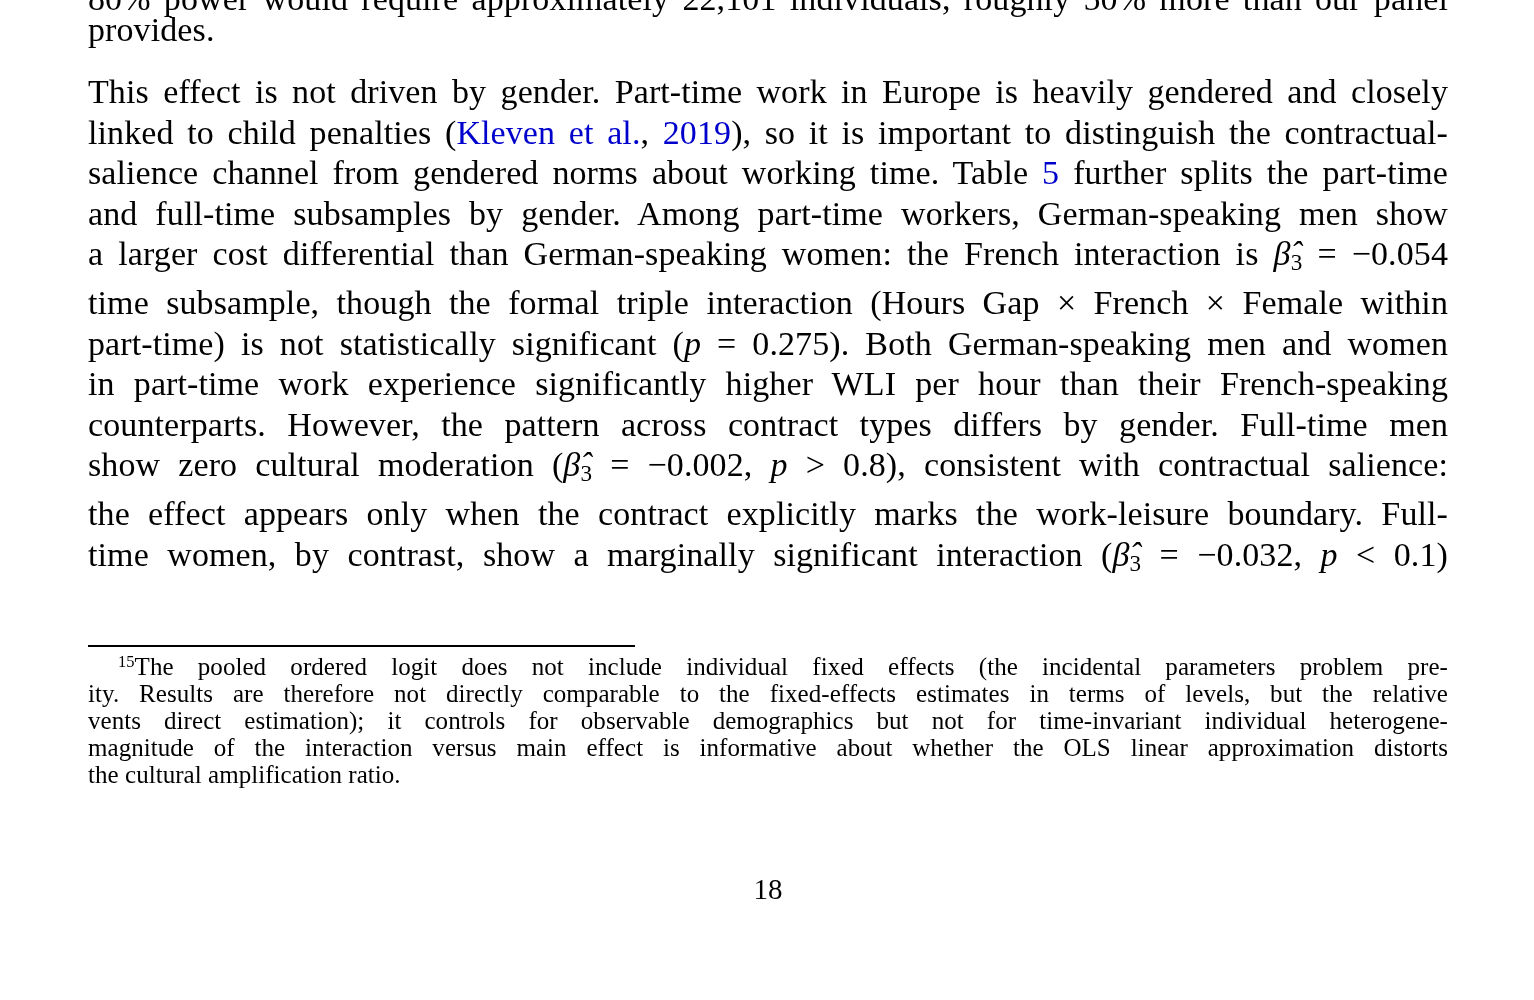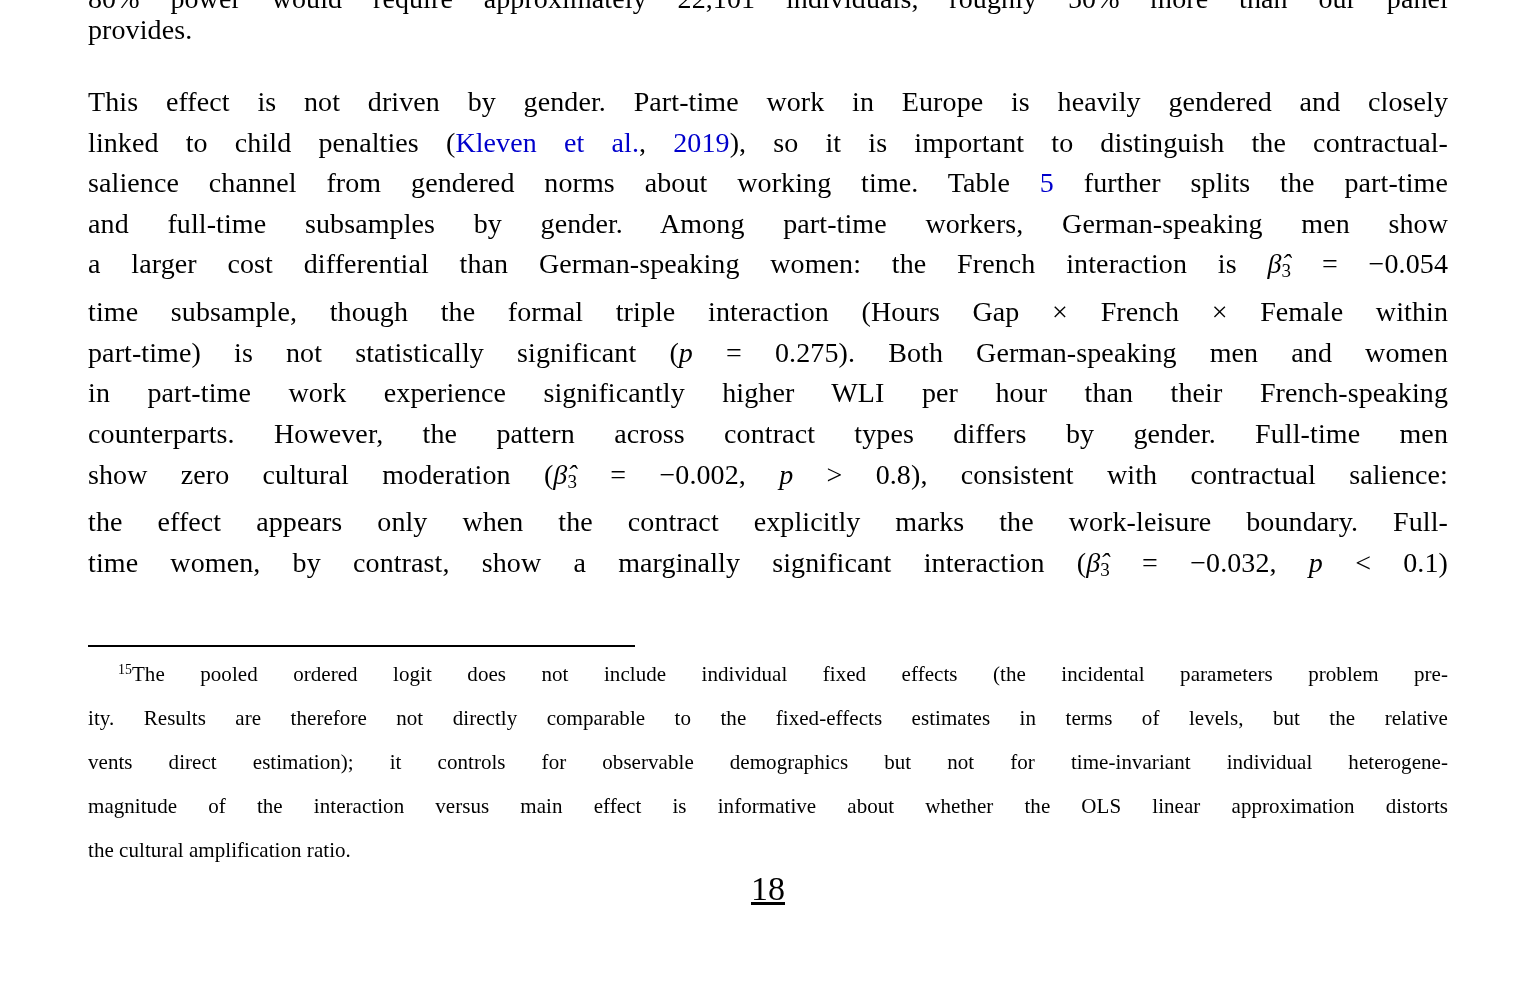--- a/index.html
+++ b/index.html
@@ -9,53 +9,52 @@
     color: #000000;
     font-family: "Liberation Serif", "DejaVu Serif", serif;
     overflow: hidden;
     position: relative;
   }
   .page { position: absolute; inset: 0; background: #fff; }
 
   .tblock { position: absolute; left: 88px; width: 1360px; }
 
   .line {
-    font-size: 28px;
+    font-size: 34px;
     line-height: 40.6px;
     letter-spacing: 0.1px;
     white-space: normal;
   }
   .j { text-align: justify; text-align-last: justify; }
   .ind { text-indent: 30px; }
 
   #cutline   { top: -21px; }
   #provline  { top: 10px;  }
-  #bodypara  { top: 82px; font-family: Liberation Serif, serif;  }
+  #bodypara  { top: 72px; font-family: Liberation Serif, serif;  }
 
   #fnrule {
     position: absolute;
     left: 88px; top: 645px;
     width: 547px; height: 2px;
     background: #000;
   }
   #footnote { top: 648px; }
   #footnote .line {
-    font-size: 21px;
-    line-height: 44px;
+    font-size: 25px;
+    line-height: 27px;
     letter-spacing: 0.05px;
   }
 
   #pagenum {
     position: absolute;
     left: 88px; top: 872px;
     width: 1360px;
     text-align: center;
-    font-size: 34px;
+    font-size: 29px;
     line-height: 34px;
-    text-decoration: underline;
   }
 
   .it  { font-style: italic; }
   .sub { font-size: 0.68em; vertical-align: -0.22em; }
   .sup { font-size: 0.66em; vertical-align: 0.5em; }
   .link { color: var(--link-color, #0000CC); }
 </style>
 </head>
 <body>
 

